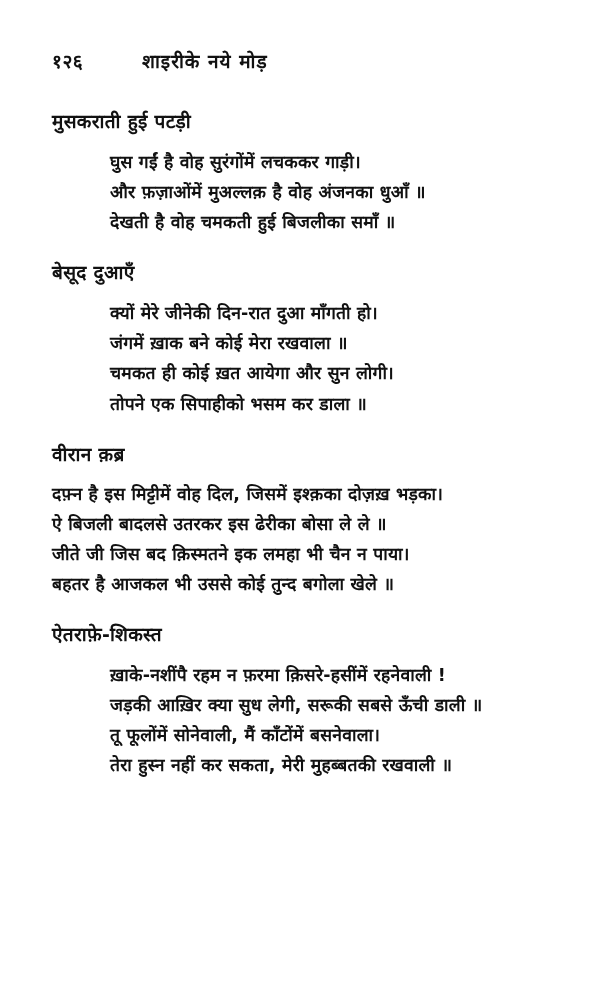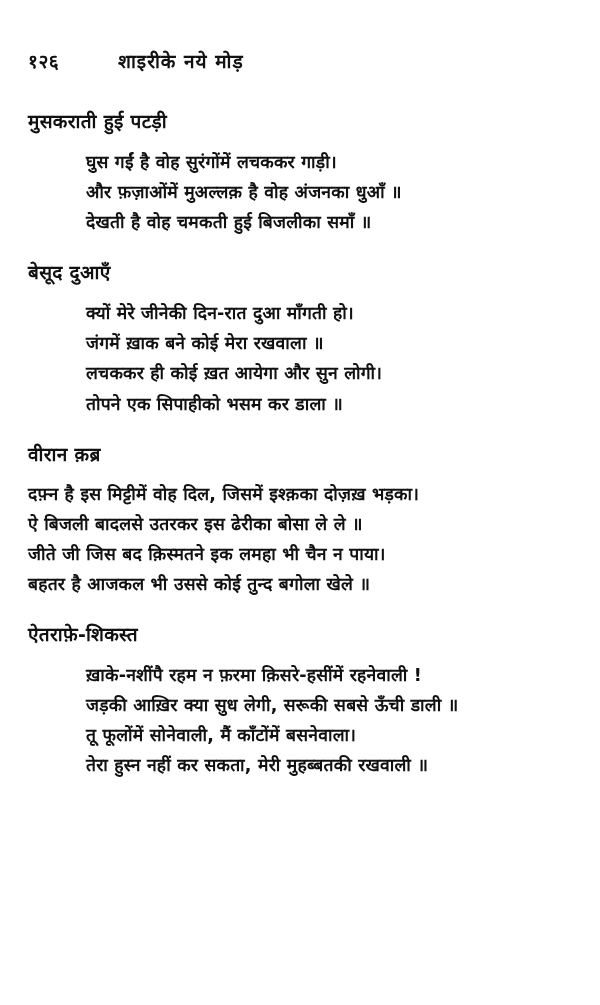--- a/index.html
+++ b/index.html
@@ -12,21 +12,21 @@
     height: 1005px;
     font-family: "DejaVu Sans", sans-serif;
     color: #111111;
     overflow: hidden;
   }
   .page {
     position: relative;
     width: 600px;
     height: 1005px;
     box-sizing: border-box;
-    padding: 48px 44px 0 28px;
+    padding: 48px 44px 0 52px;
     background: #ffffff;
   }
   .header {
     display: flex;
     align-items: baseline;
     margin-bottom: 34px;
   }
   .folio {
     font-size: 19px;
     font-weight: 700;
@@ -94,21 +94,21 @@
       <li class="line indent-1">और फ़ज़ाओंमें मुअल्लक़ है वोह अंजनका धुआँ ॥</li>
       <li class="line indent-1 gap-after">देखती है वोह चमकती हुई बिजलीका समाँ ॥</li>
     </ul>
   </div>
 
   <div class="poem">
     <h2 class="poem-title">बेसूद दुआएँ</h2>
     <ul class="lines">
       <li class="line indent-1">क्यों मेरे जीनेकी दिन-रात दुआ माँगती हो।</li>
       <li class="line indent-1">जंगमें ख़ाक बने कोई मेरा रखवाला ॥</li>
-      <li class="line indent-1">लचककर ही कोई ख़त आयेगा और सुन लोगी।</li>
+      <li class="line indent-1">चमकत ही कोई ख़त आयेगा और सुन लोगी।</li>
       <li class="line indent-1 gap-after">तोपने एक सिपाहीको भसम कर डाला ॥</li>
     </ul>
   </div>
 
   <div class="poem tight">
     <h2 class="poem-title">वीरान क़ब्र</h2>
     <ul class="lines">
       <li class="line indent-0">दफ़्न है इस मिट्टीमें वोह दिल, जिसमें इश्क़का दोज़ख़ भड़का।</li>
       <li class="line indent-0">ऐ बिजली बादलसे उतरकर इस ढेरीका बोसा ले ले ॥</li>
       <li class="line indent-0">जीते जी जिस बद क़िस्मतने इक लमहा भी चैन न पाया।</li>

